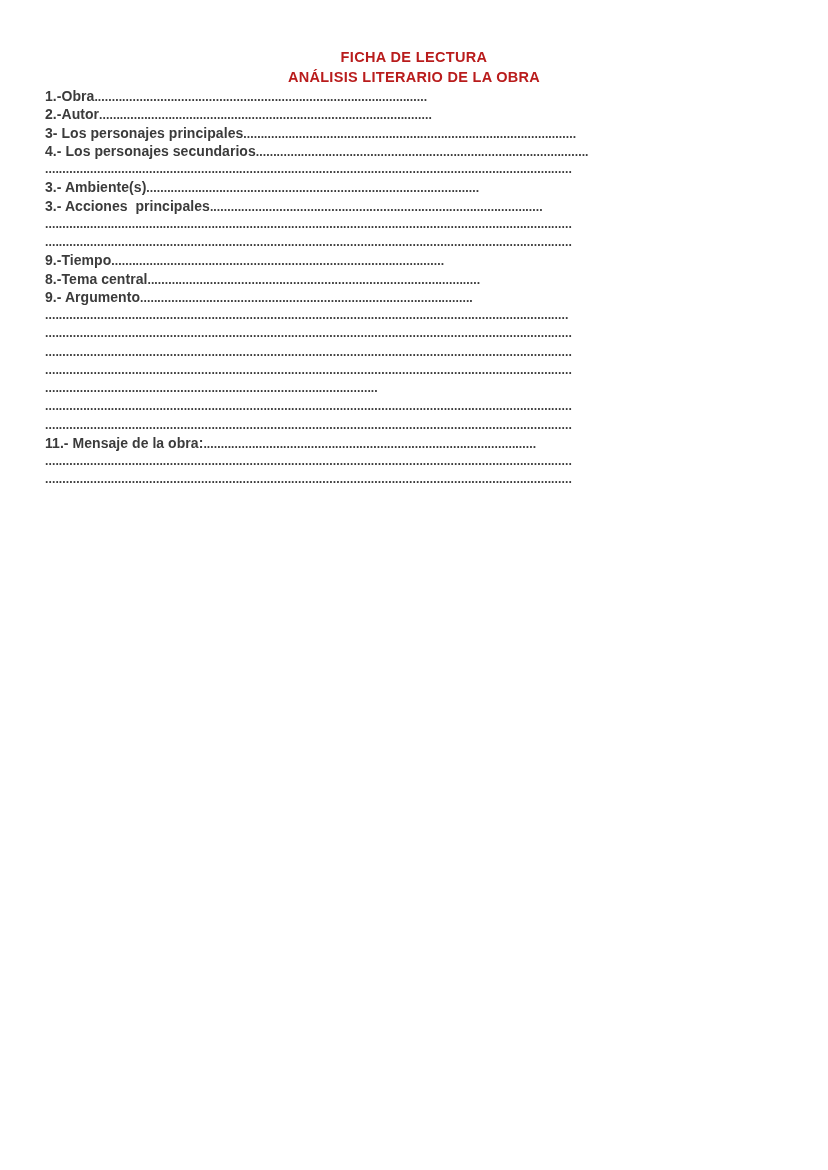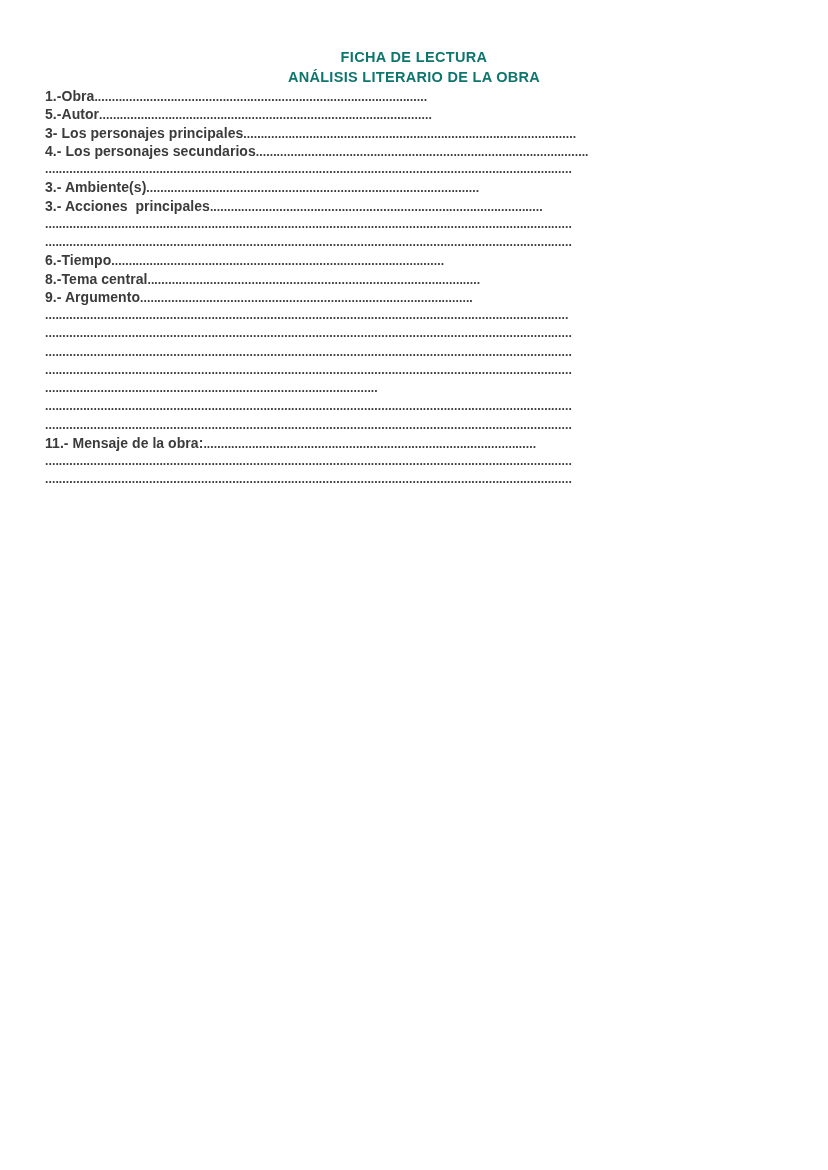--- a/index.html
+++ b/index.html
@@ -33,21 +33,21 @@
     left: 0;
     top: 47px;
     width: 828px;
     text-align: center;
   }
   .title-line {
     font-size: 14.5px;
     font-weight: bold;
     letter-spacing: 0.35px;
     line-height: 20px;
-    color: #0f766e;
+    color: #b91c1c;
     white-space: pre;
   }
   .title-line.second {
     letter-spacing: 0.3px;
     text-align: center;
   }
 
   
   .form-body {
     position: absolute;
@@ -111,21 +111,21 @@
     <div class="title-line">FICHA DE LECTURA</div>
     <div class="title-line second">ANÁLISIS LITERARIO DE LA OBRA</div>
   </div>
 
   <div class="form-body">
       <div class="row">
         <span class="row-label">1.-Obra</span>
         <span class="leader w-535">................................................................................................</span>
       </div>
       <div class="row">
-        <span class="row-label">5.-Autor</span>
+        <span class="row-label">2.-Autor</span>
         <span class="leader w-533">................................................................................................</span>
       </div>
       <div class="row">
         <span class="row-label">3- Los personajes principales</span>
         <span class="leader w-524">................................................................................................</span>
       </div>
       <div class="row">
         <span class="row-label">4.- Los personajes secundarios</span>
         <span class="leader w-531">................................................................................................</span>
       </div>
@@ -140,21 +140,21 @@
         <span class="row-label">3.- Acciones  principales</span>
         <span class="leader w-522">................................................................................................</span>
       </div>
       <div class="row dots-only">
         <span class="leader w-538">........................................................................................................................................................</span>
       </div>
       <div class="row dots-only">
         <span class="leader w-543">........................................................................................................................................................</span>
       </div>
       <div class="row">
-        <span class="row-label">6.-Tiempo</span>
+        <span class="row-label">9.-Tiempo</span>
         <span class="leader w-518">................................................................................................</span>
       </div>
       <div class="row">
         <span class="row-label">8.-Tema central</span>
         <span class="leader w-535">................................................................................................</span>
       </div>
       <div class="row">
         <span class="row-label">9.- Argumento</span>
         <span class="leader w-533">................................................................................................</span>
       </div>

